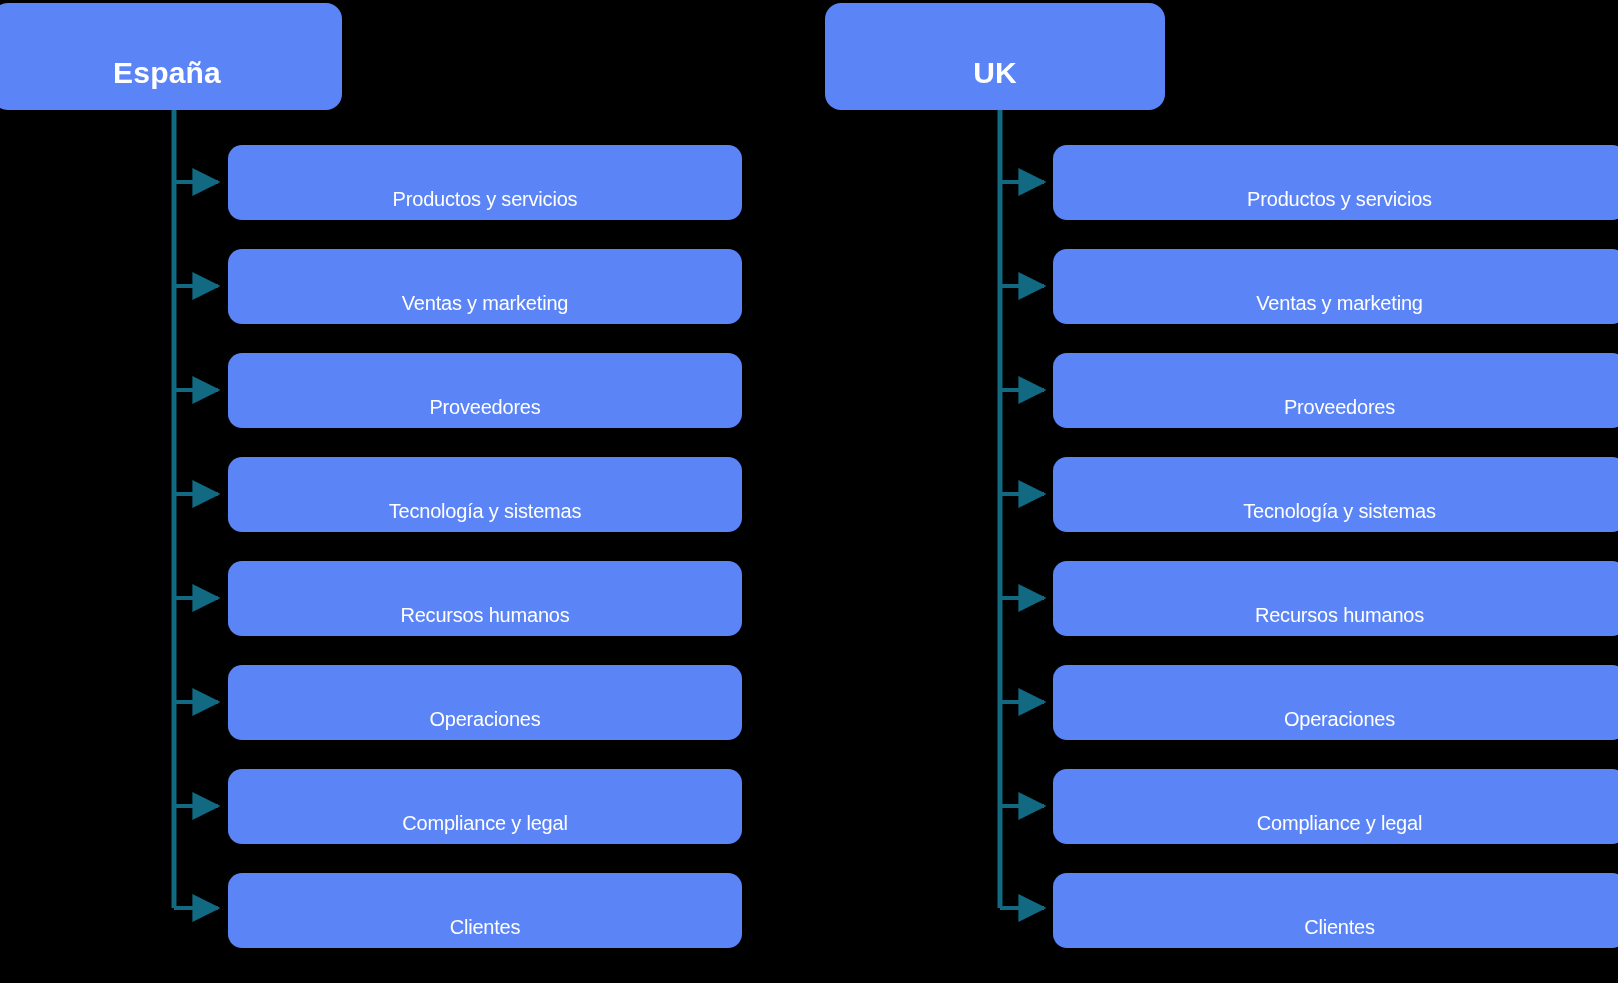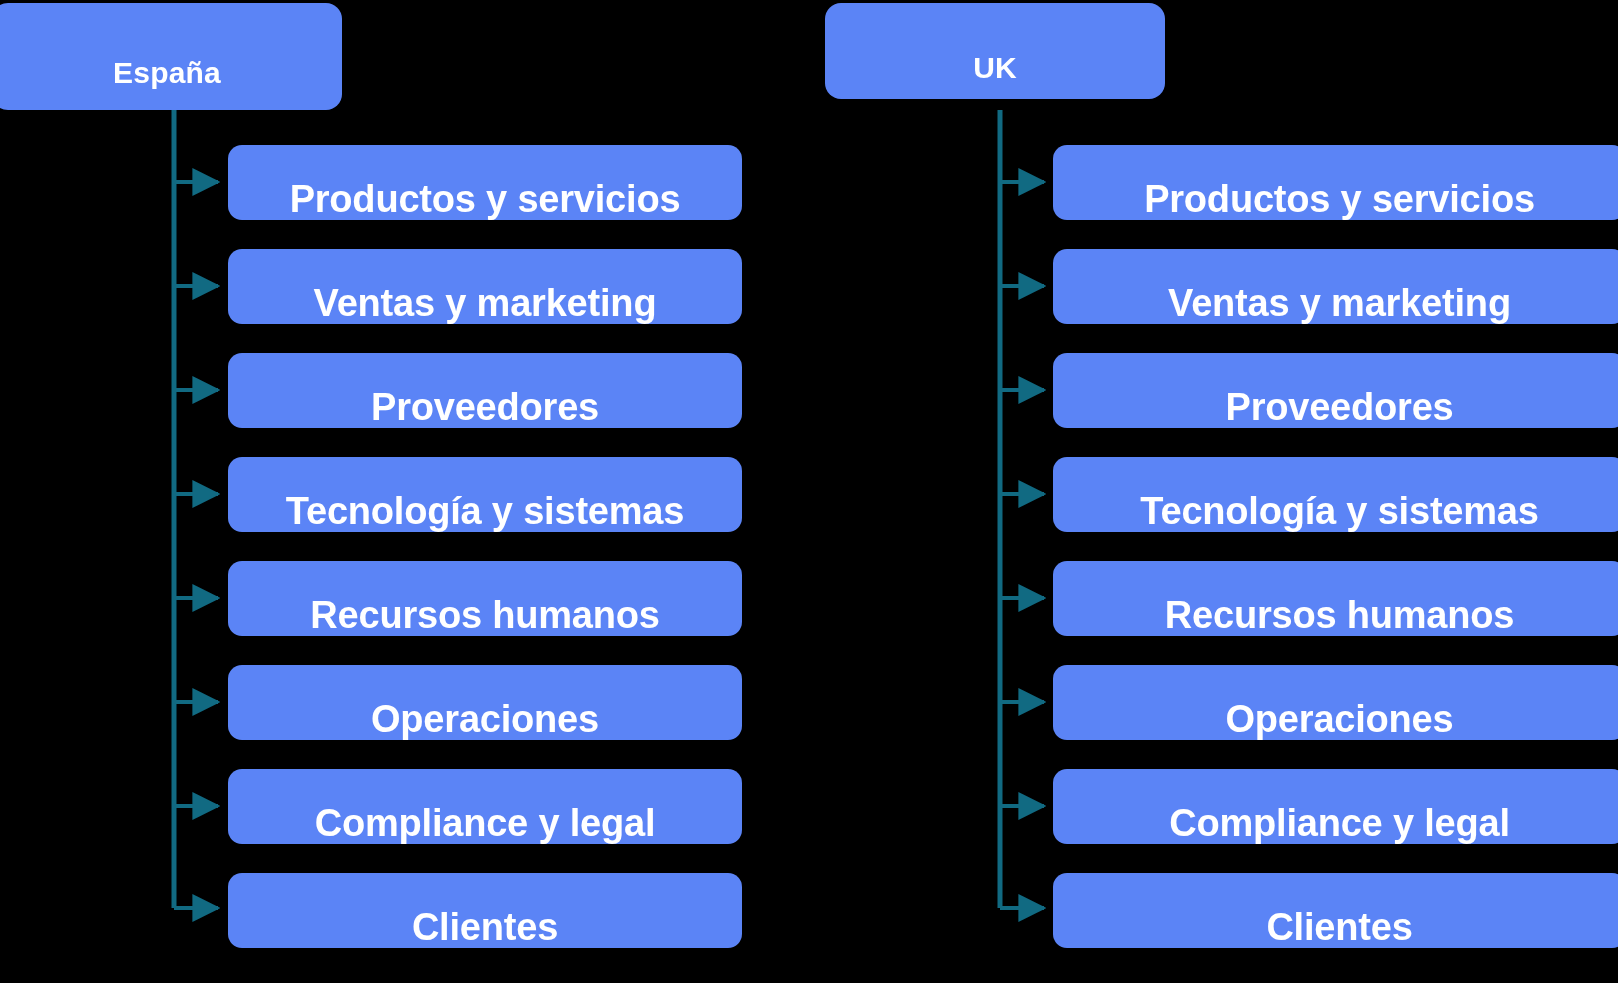--- a/index.html
+++ b/index.html
@@ -49,22 +49,22 @@
   }
 
   .node.root {
     border-radius: 16px;
     font-size: 30px;
     font-weight: 600;
     letter-spacing: 0.2px;
   }
 
   .node.leaf {
-    font-size: 38px;
-    font-weight: 700;
+    font-size: 20px;
+    font-weight: 400;
     letter-spacing: -0.2px;
   }
 
   .node-label {
     white-space: nowrap;
     line-height: 1;
     margin-top: 33px;
   }
 </style>
 </head>
@@ -137,21 +137,21 @@
   </div>
 
   <div class="node leaf" style="left:228px; top:769px; width:514px; height:75px;">
     <span class="node-label">Compliance y legal</span>
   </div>
 
   <div class="node leaf" style="left:228px; top:873px; width:514px; height:75px;">
     <span class="node-label">Clientes</span>
   </div>
 
-  <div class="node root" style="left:825px; top:3px; width:340px; height:96px;">
+  <div class="node root" style="left:825px; top:3px; width:340px; height:107px;">
     <span class="node-label">UK</span>
   </div>
 
   <div class="node leaf" style="left:1053px; top:145px; width:573px; height:75px;">
     <span class="node-label">Productos y servicios</span>
   </div>
 
   <div class="node leaf" style="left:1053px; top:249px; width:573px; height:75px;">
     <span class="node-label">Ventas y marketing</span>
   </div>

